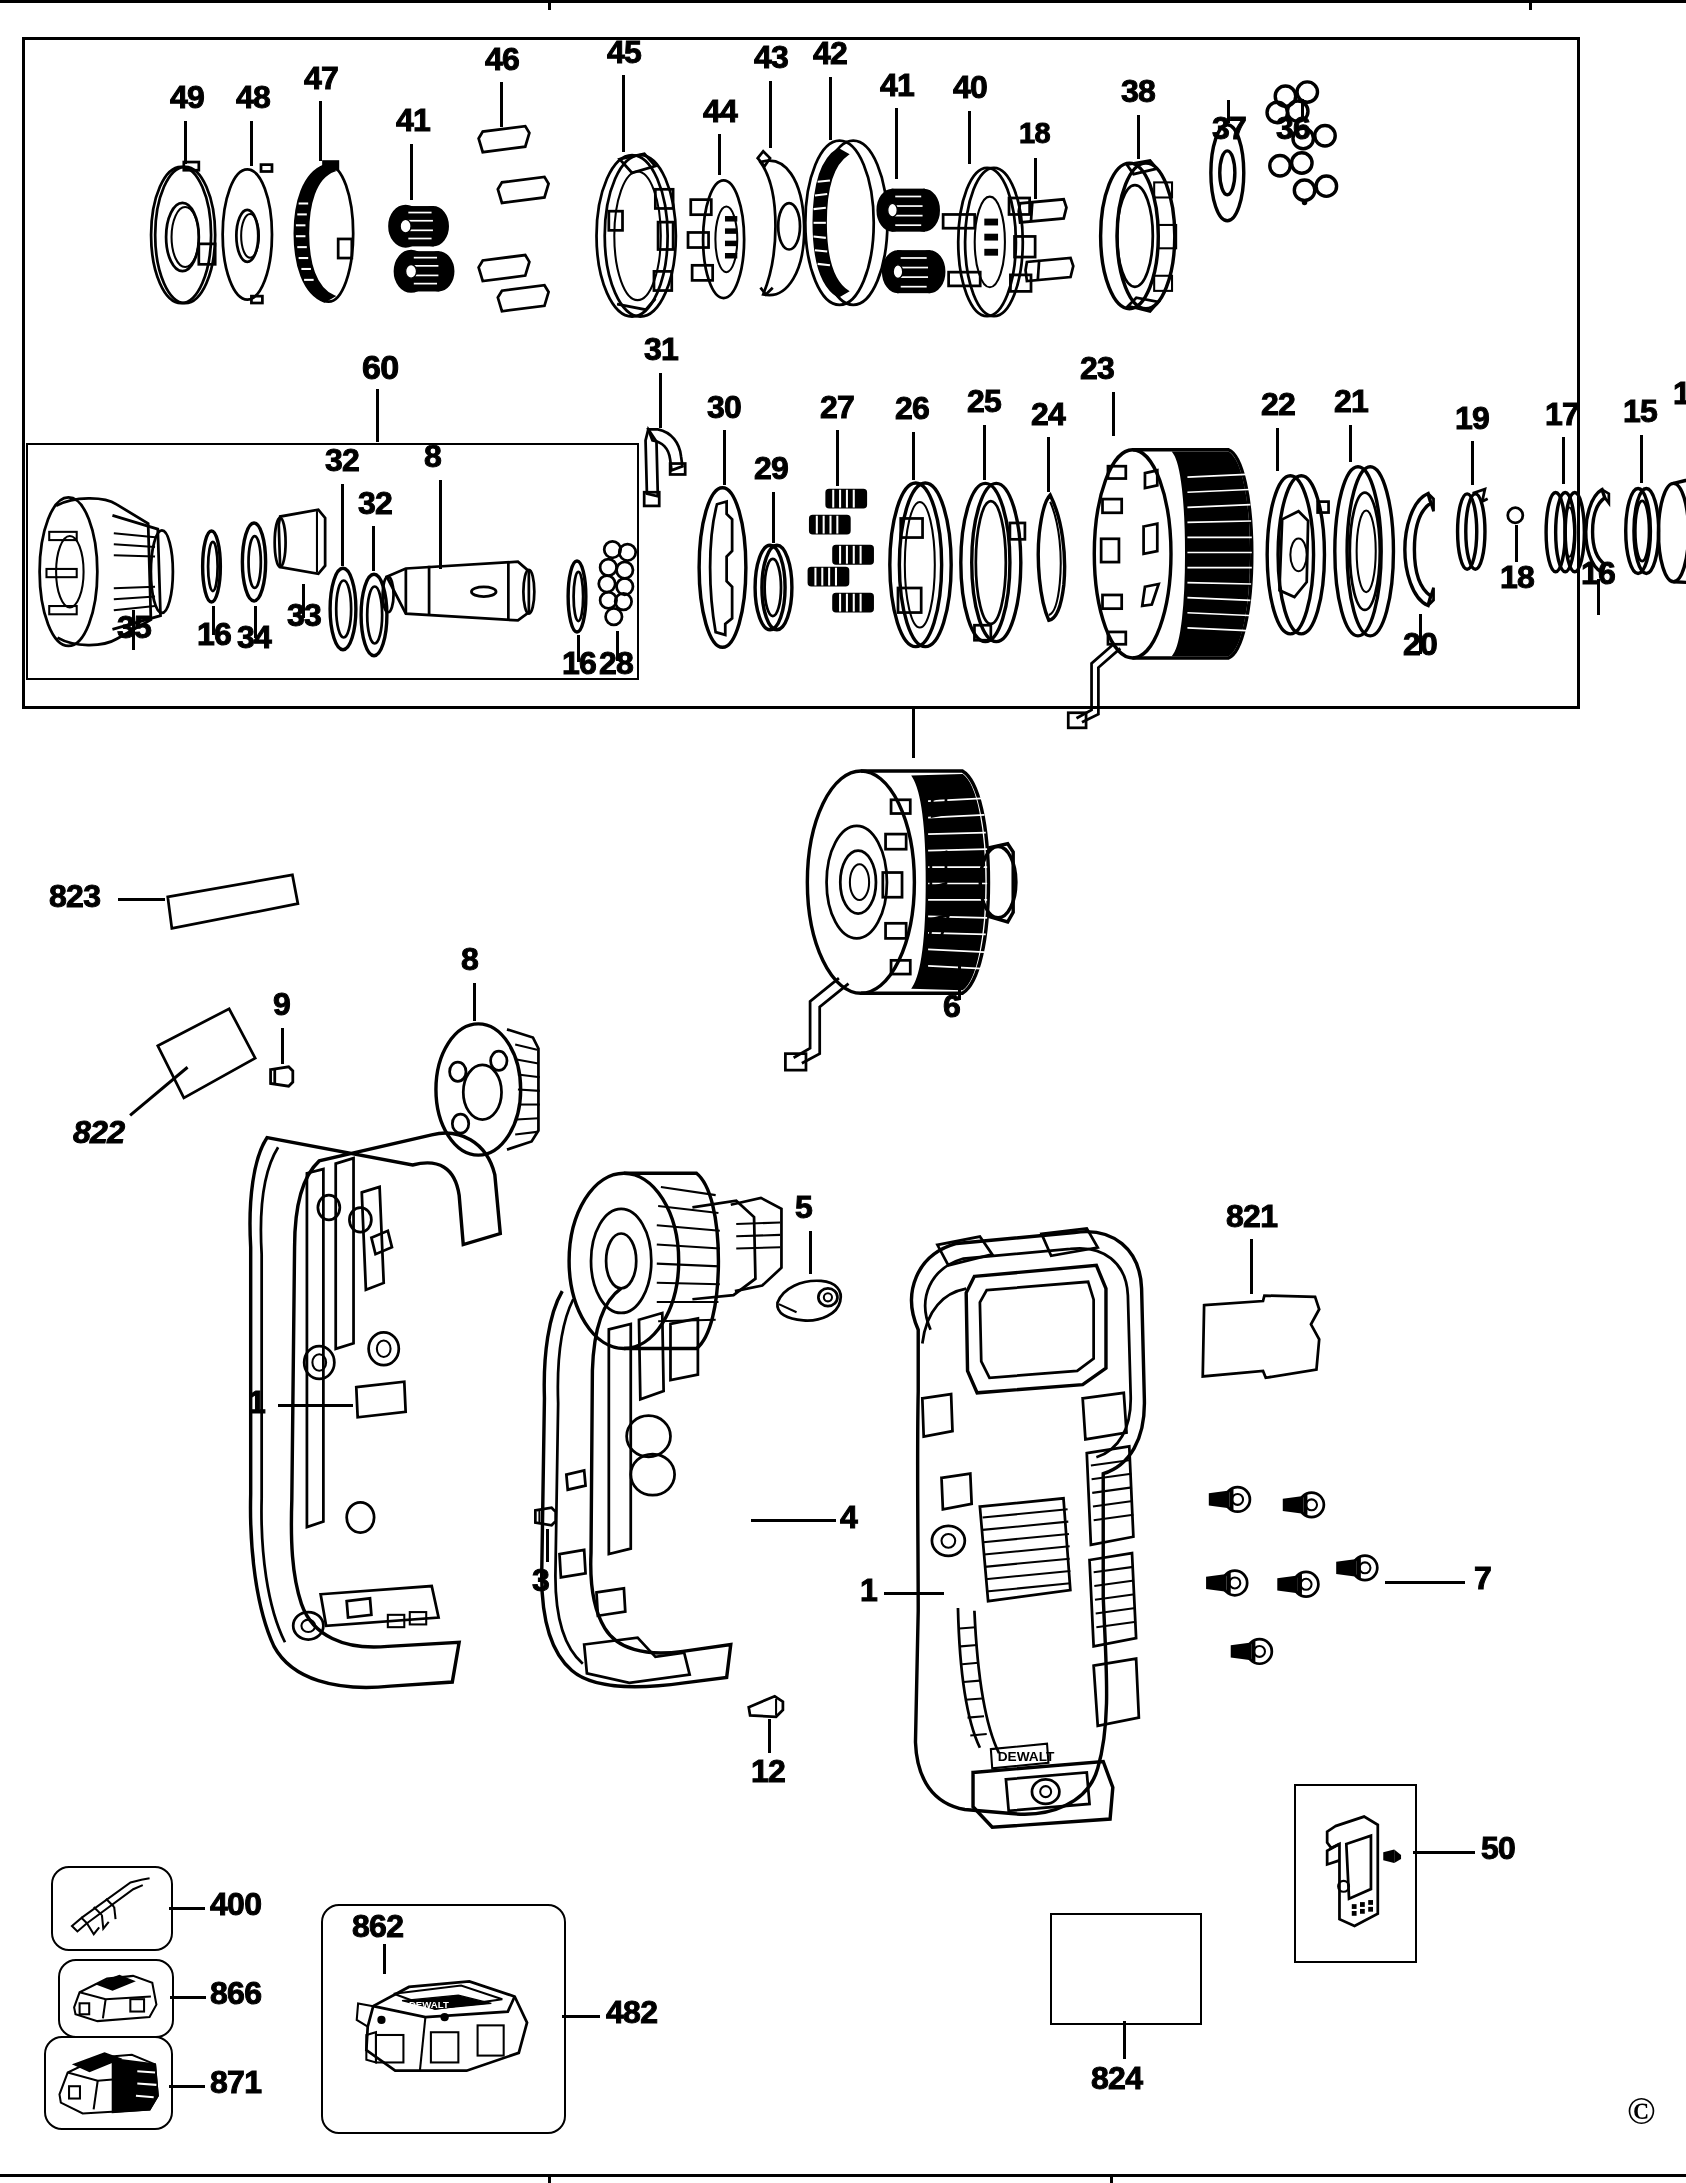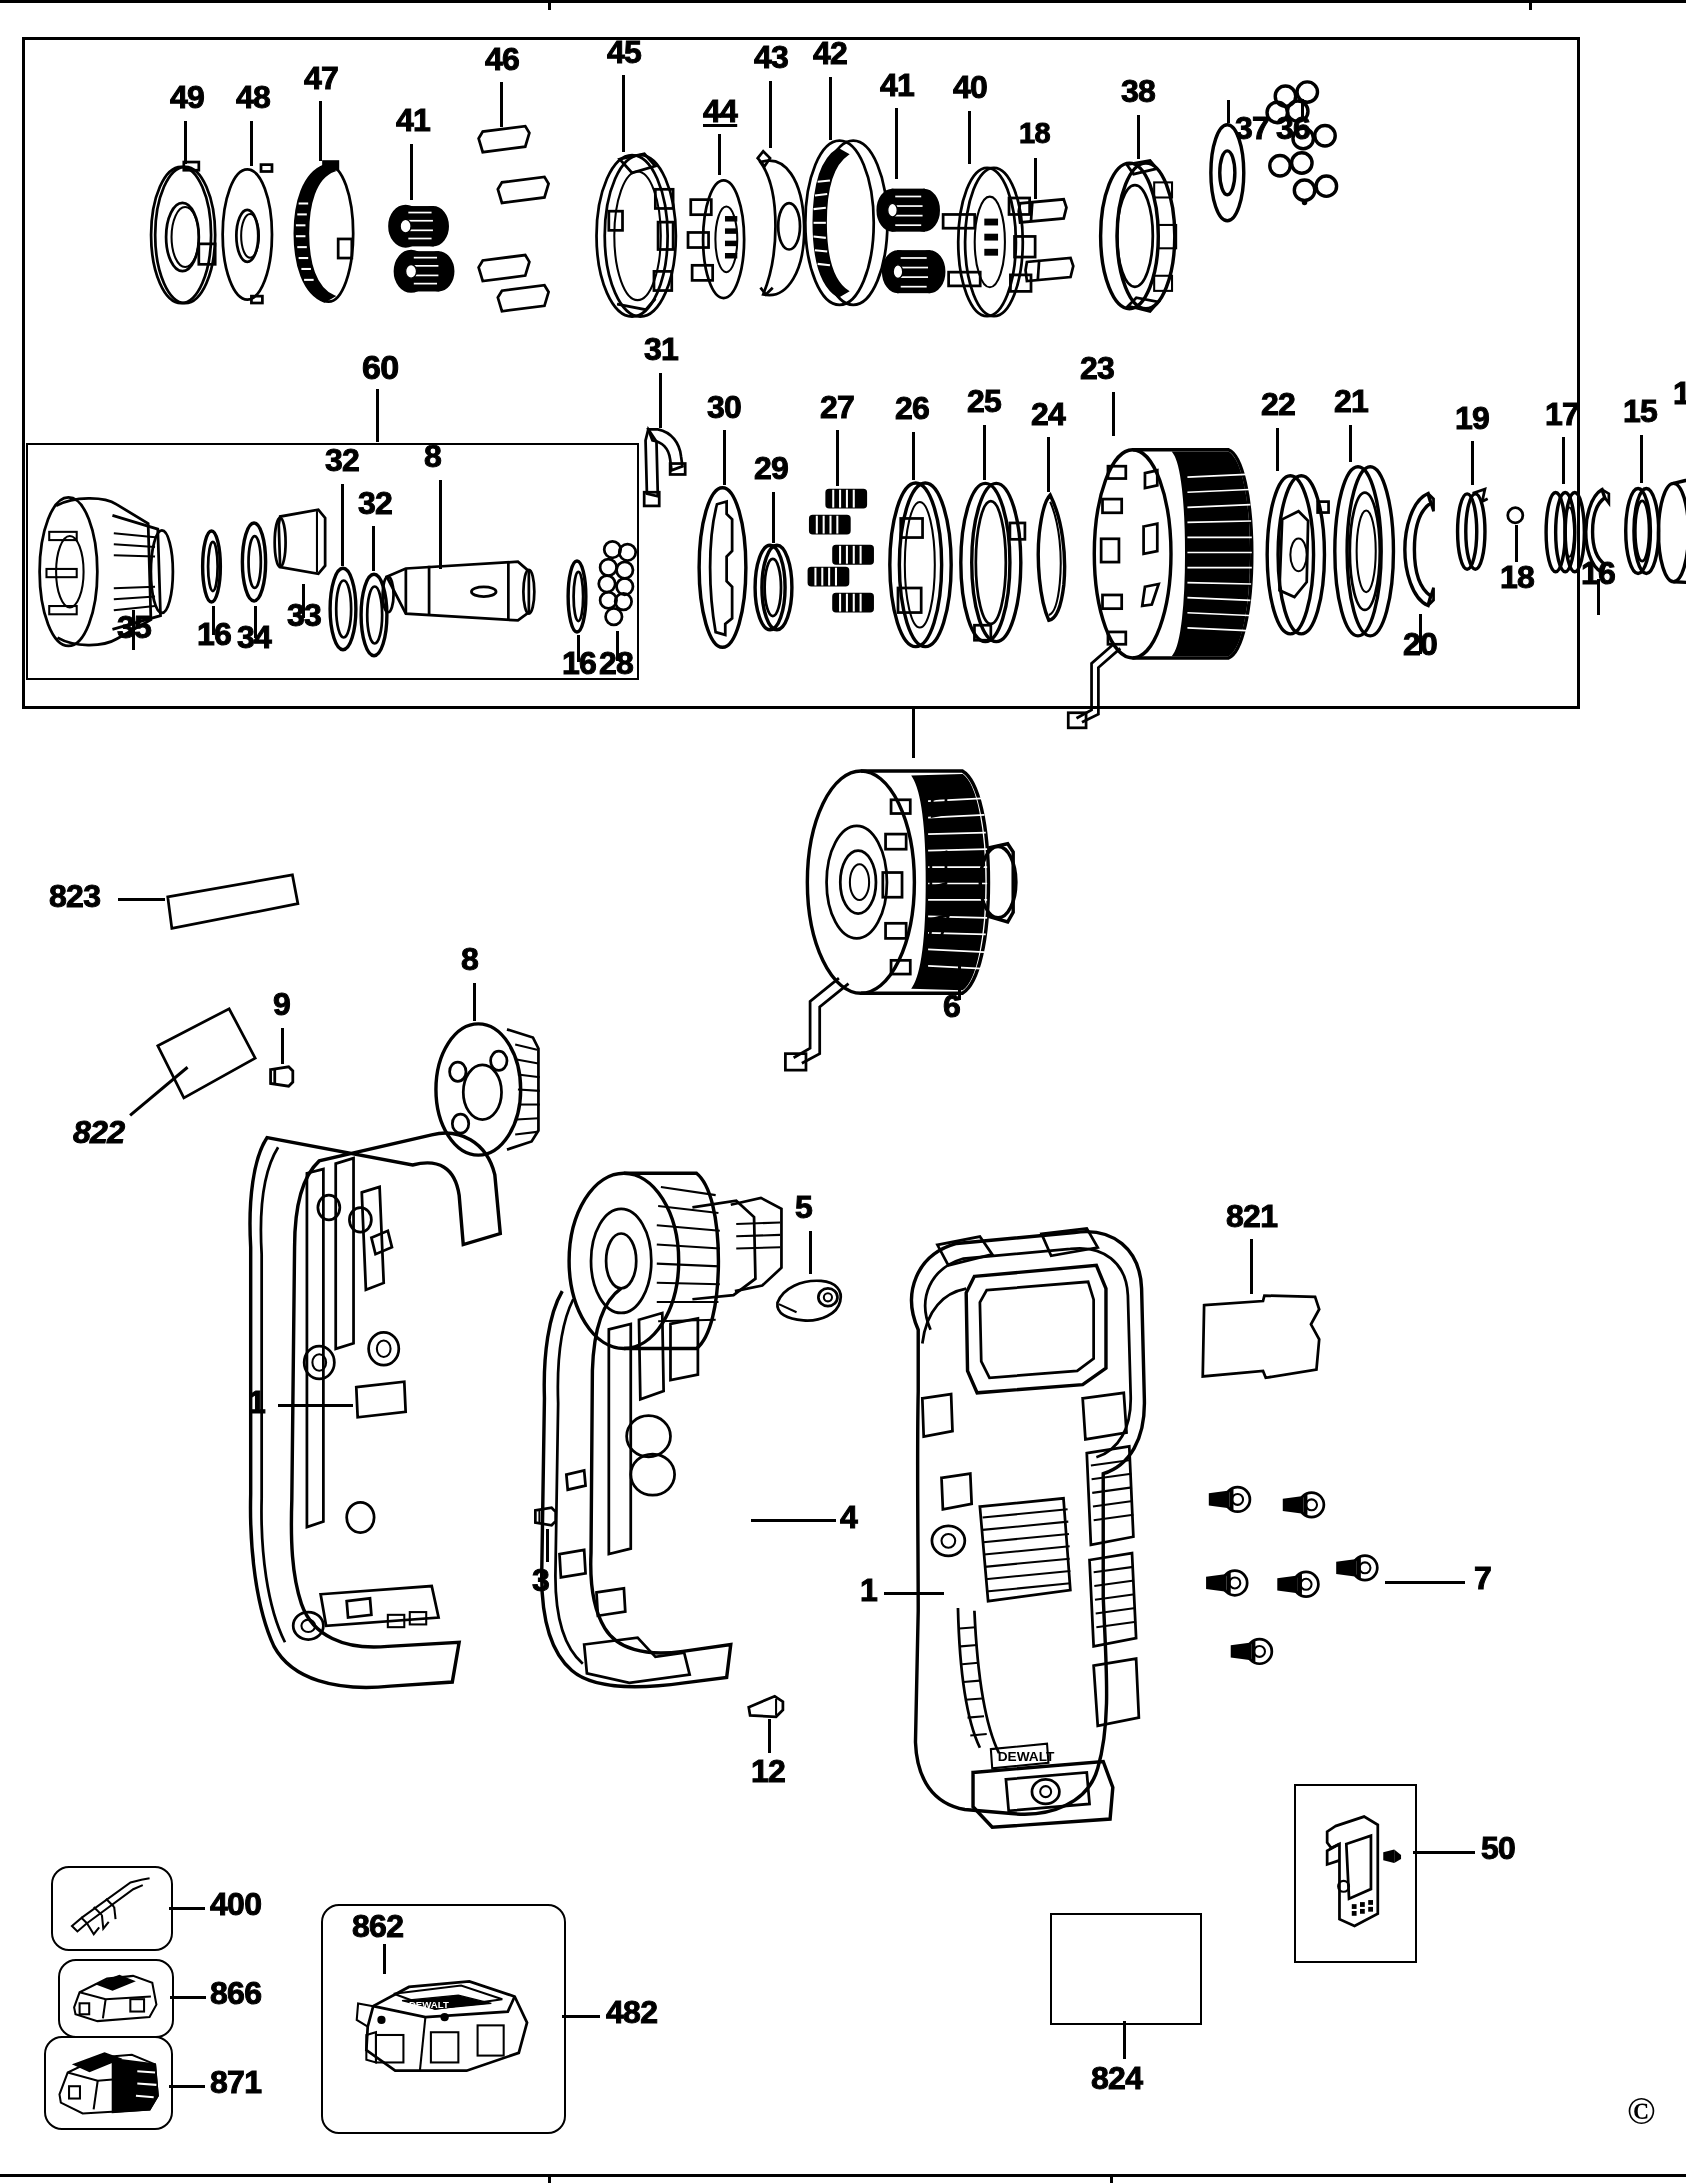--- a/index.html
+++ b/index.html
@@ -188,21 +188,21 @@
       </g>
       <g fill="#000">
         <rect x="58" y="60" width="18" height="8"></rect>
         <rect x="58" y="78" width="18" height="8"></rect>
         <rect x="58" y="96" width="18" height="8"></rect>
         <rect x="58" y="114" width="18" height="8"></rect>
       </g>
     </svg>
   </div>
   <div class="lead v" style="left:718px;top:134px;height:41px;"></div>
-  <div class="num" style="left:703px;top:95px;text-decoration:underline;">44</div>
+  <div class="num" style="left:703px;top:95px;">44</div>
 
   <div class="part" style="left:740px;top:148px;">
     <svg width="75" height="158" viewBox="0 0 110 230">
       <path d="M30 20 C66 8 92 46 94 112 C96 178 70 222 34 214 C48 180 52 150 52 114 C52 72 46 42 30 20 Z" fill="none" stroke="#000" stroke-width="4"></path>
       <ellipse cx="72" cy="114" rx="16" ry="34" fill="none" stroke="#000" stroke-width="4"></ellipse>
       <path d="M26 14 L34 4 L44 14 L36 26 Z" fill="none" stroke="#000" stroke-width="4"></path>
       <path d="M30 204 L38 214 L48 204" fill="none" stroke="#000" stroke-width="4"></path>
     </svg>
   </div>
   <div class="lead v" style="left:769px;top:81px;height:67px;"></div>
@@ -306,21 +306,21 @@
   <div class="lead v" style="left:1137px;top:115px;height:44px;"></div>
   <div class="num" style="left:1121px;top:75px;">38</div>
 
   <div class="part" style="left:1204px;top:122px;">
     <svg width="48" height="103" viewBox="0 0 70 150">
       <ellipse cx="34" cy="74" rx="24" ry="70" fill="none" stroke="#000" stroke-width="5"></ellipse>
       <ellipse cx="34" cy="74" rx="11" ry="32" fill="none" stroke="#000" stroke-width="5"></ellipse>
     </svg>
   </div>
   <div class="lead v" style="left:1227px;top:100px;height:23px;"></div>
-  <div class="num" style="left:1212px;top:112px;margin-left:23px;">37</div>
+  <div class="num" style="left:1212px;top:112px;">37</div>
 
   <div class="part" style="left:1265px;top:82px;">
     <svg width="75" height="117" viewBox="0 0 110 170">
       <g fill="none" stroke="#000" stroke-width="5">
         <circle cx="30" cy="20" r="15"></circle>
           <circle cx="62" cy="14" r="15"></circle>
         <circle cx="18" cy="44" r="15"></circle>
           <circle cx="48" cy="42" r="15"></circle>
         <circle cx="56" cy="82" r="15"></circle>
           <circle cx="88" cy="78" r="15"></circle>

